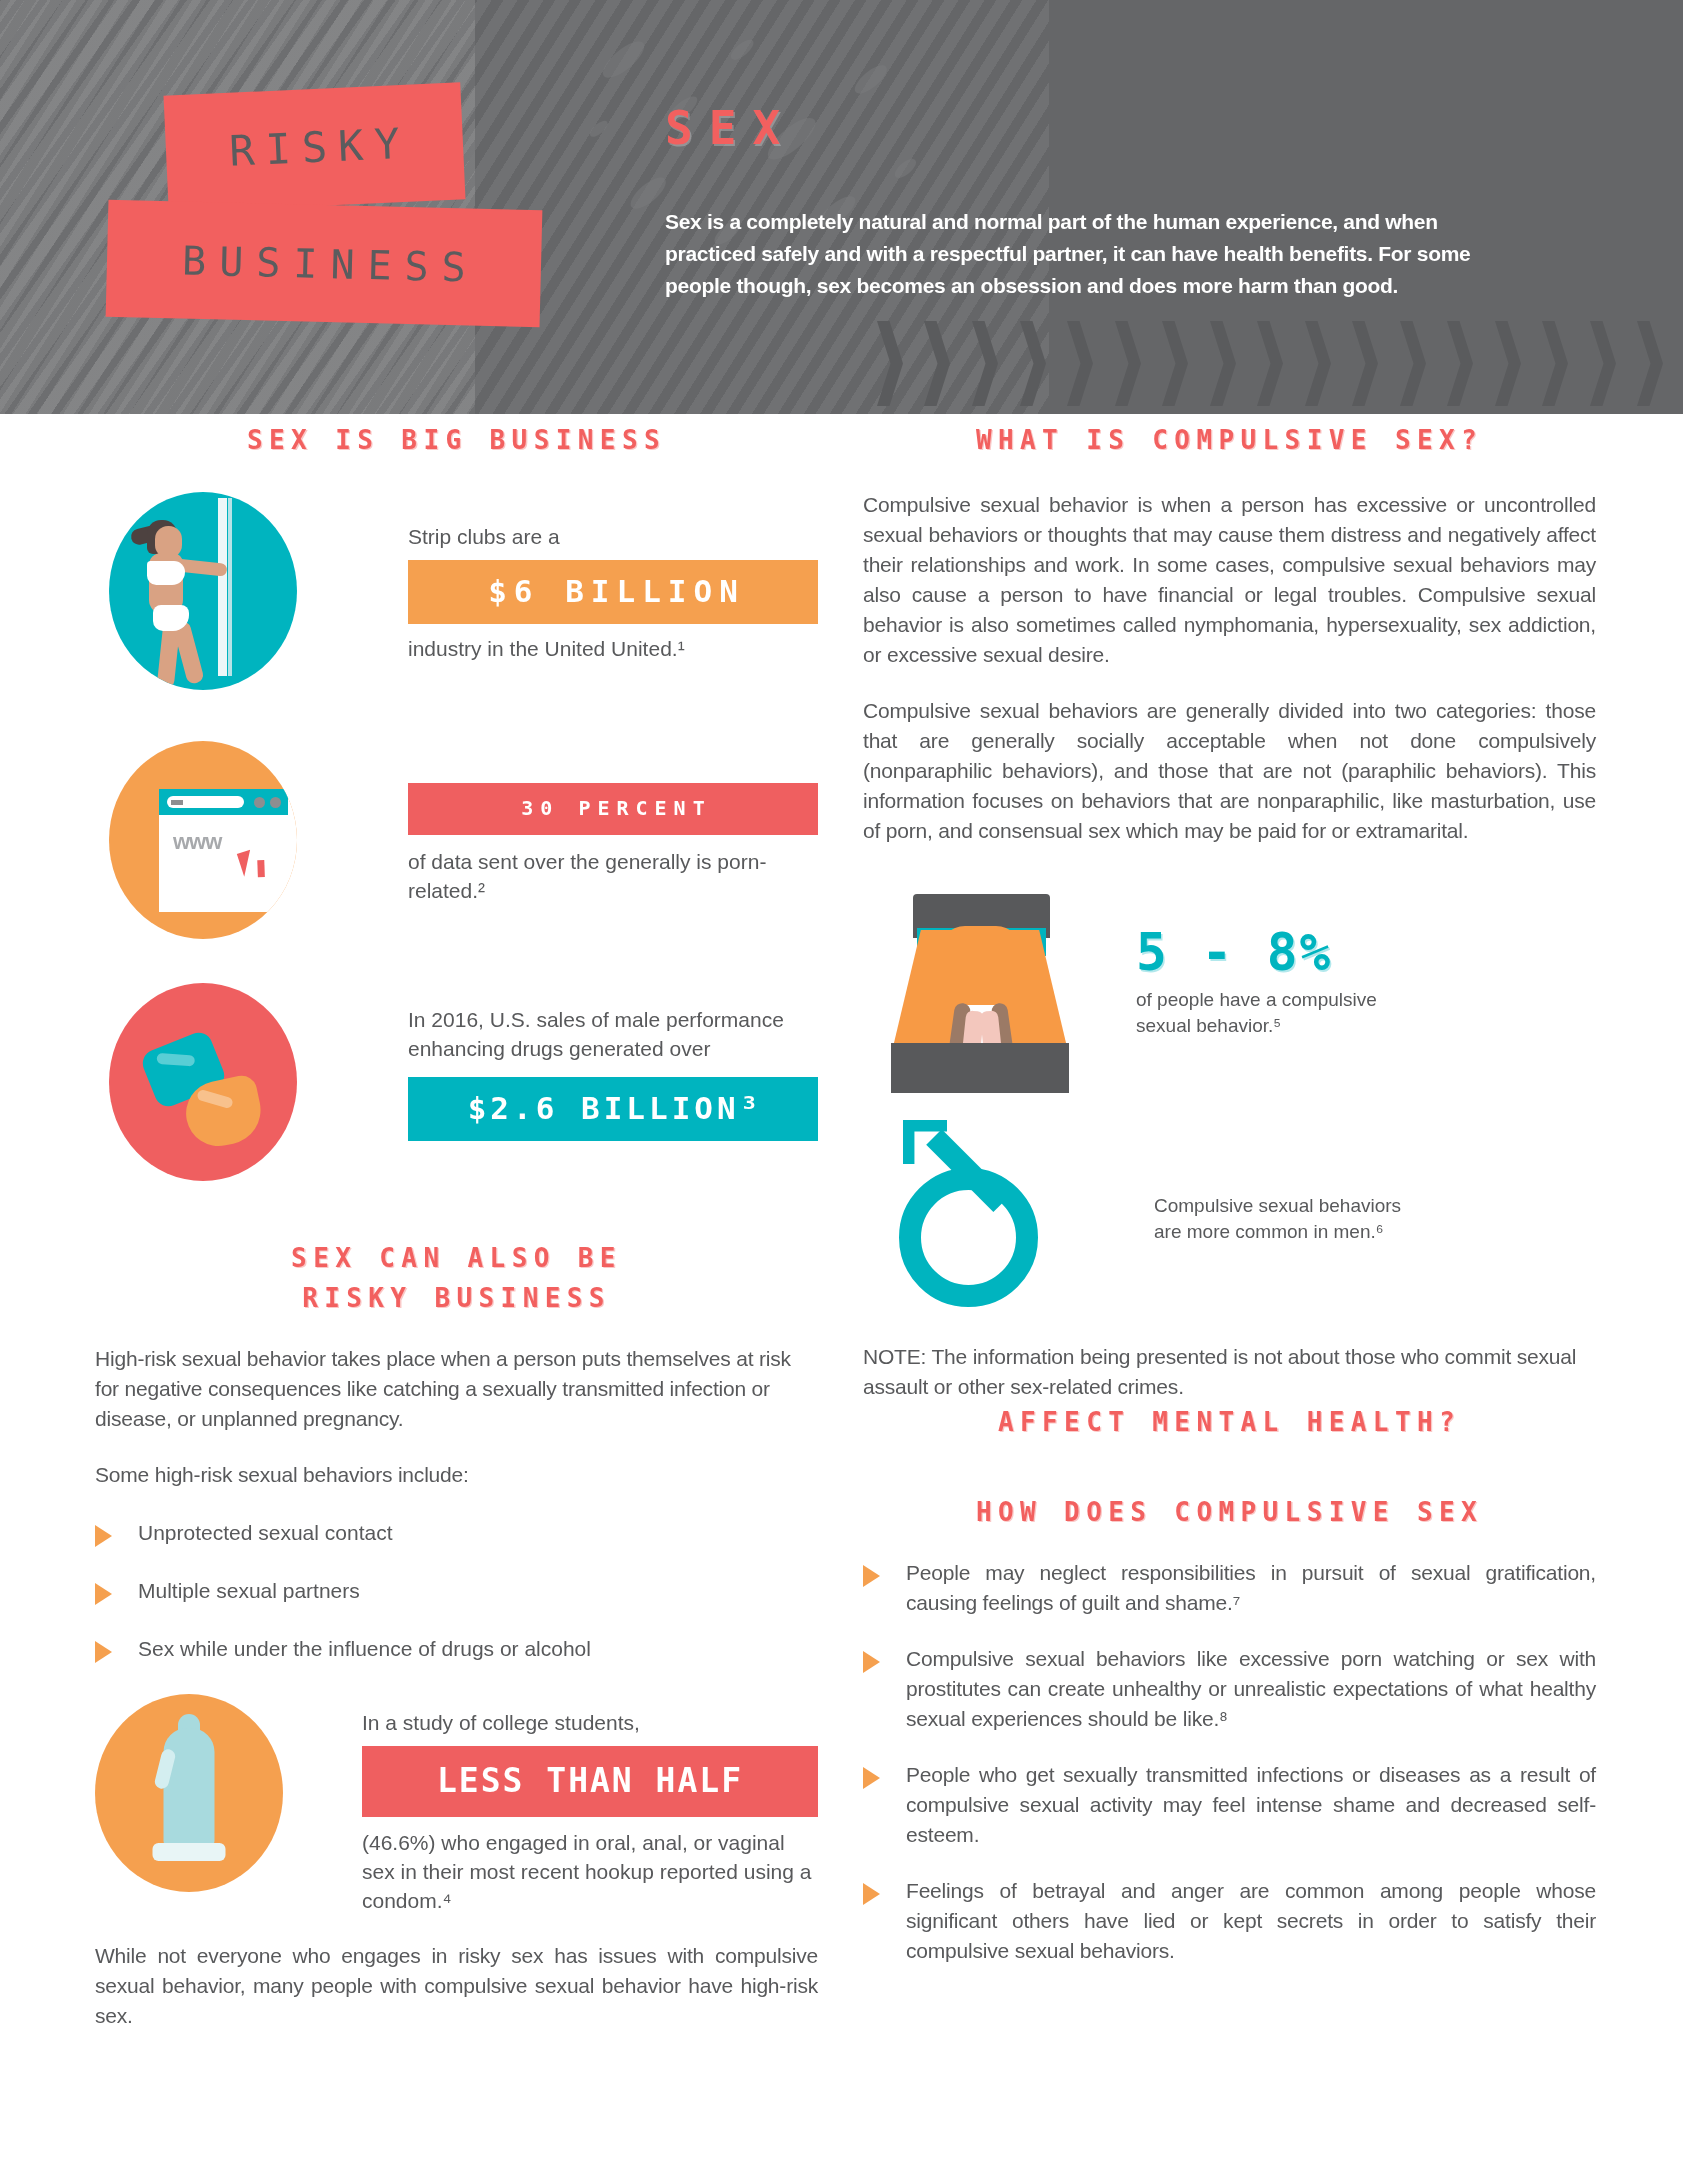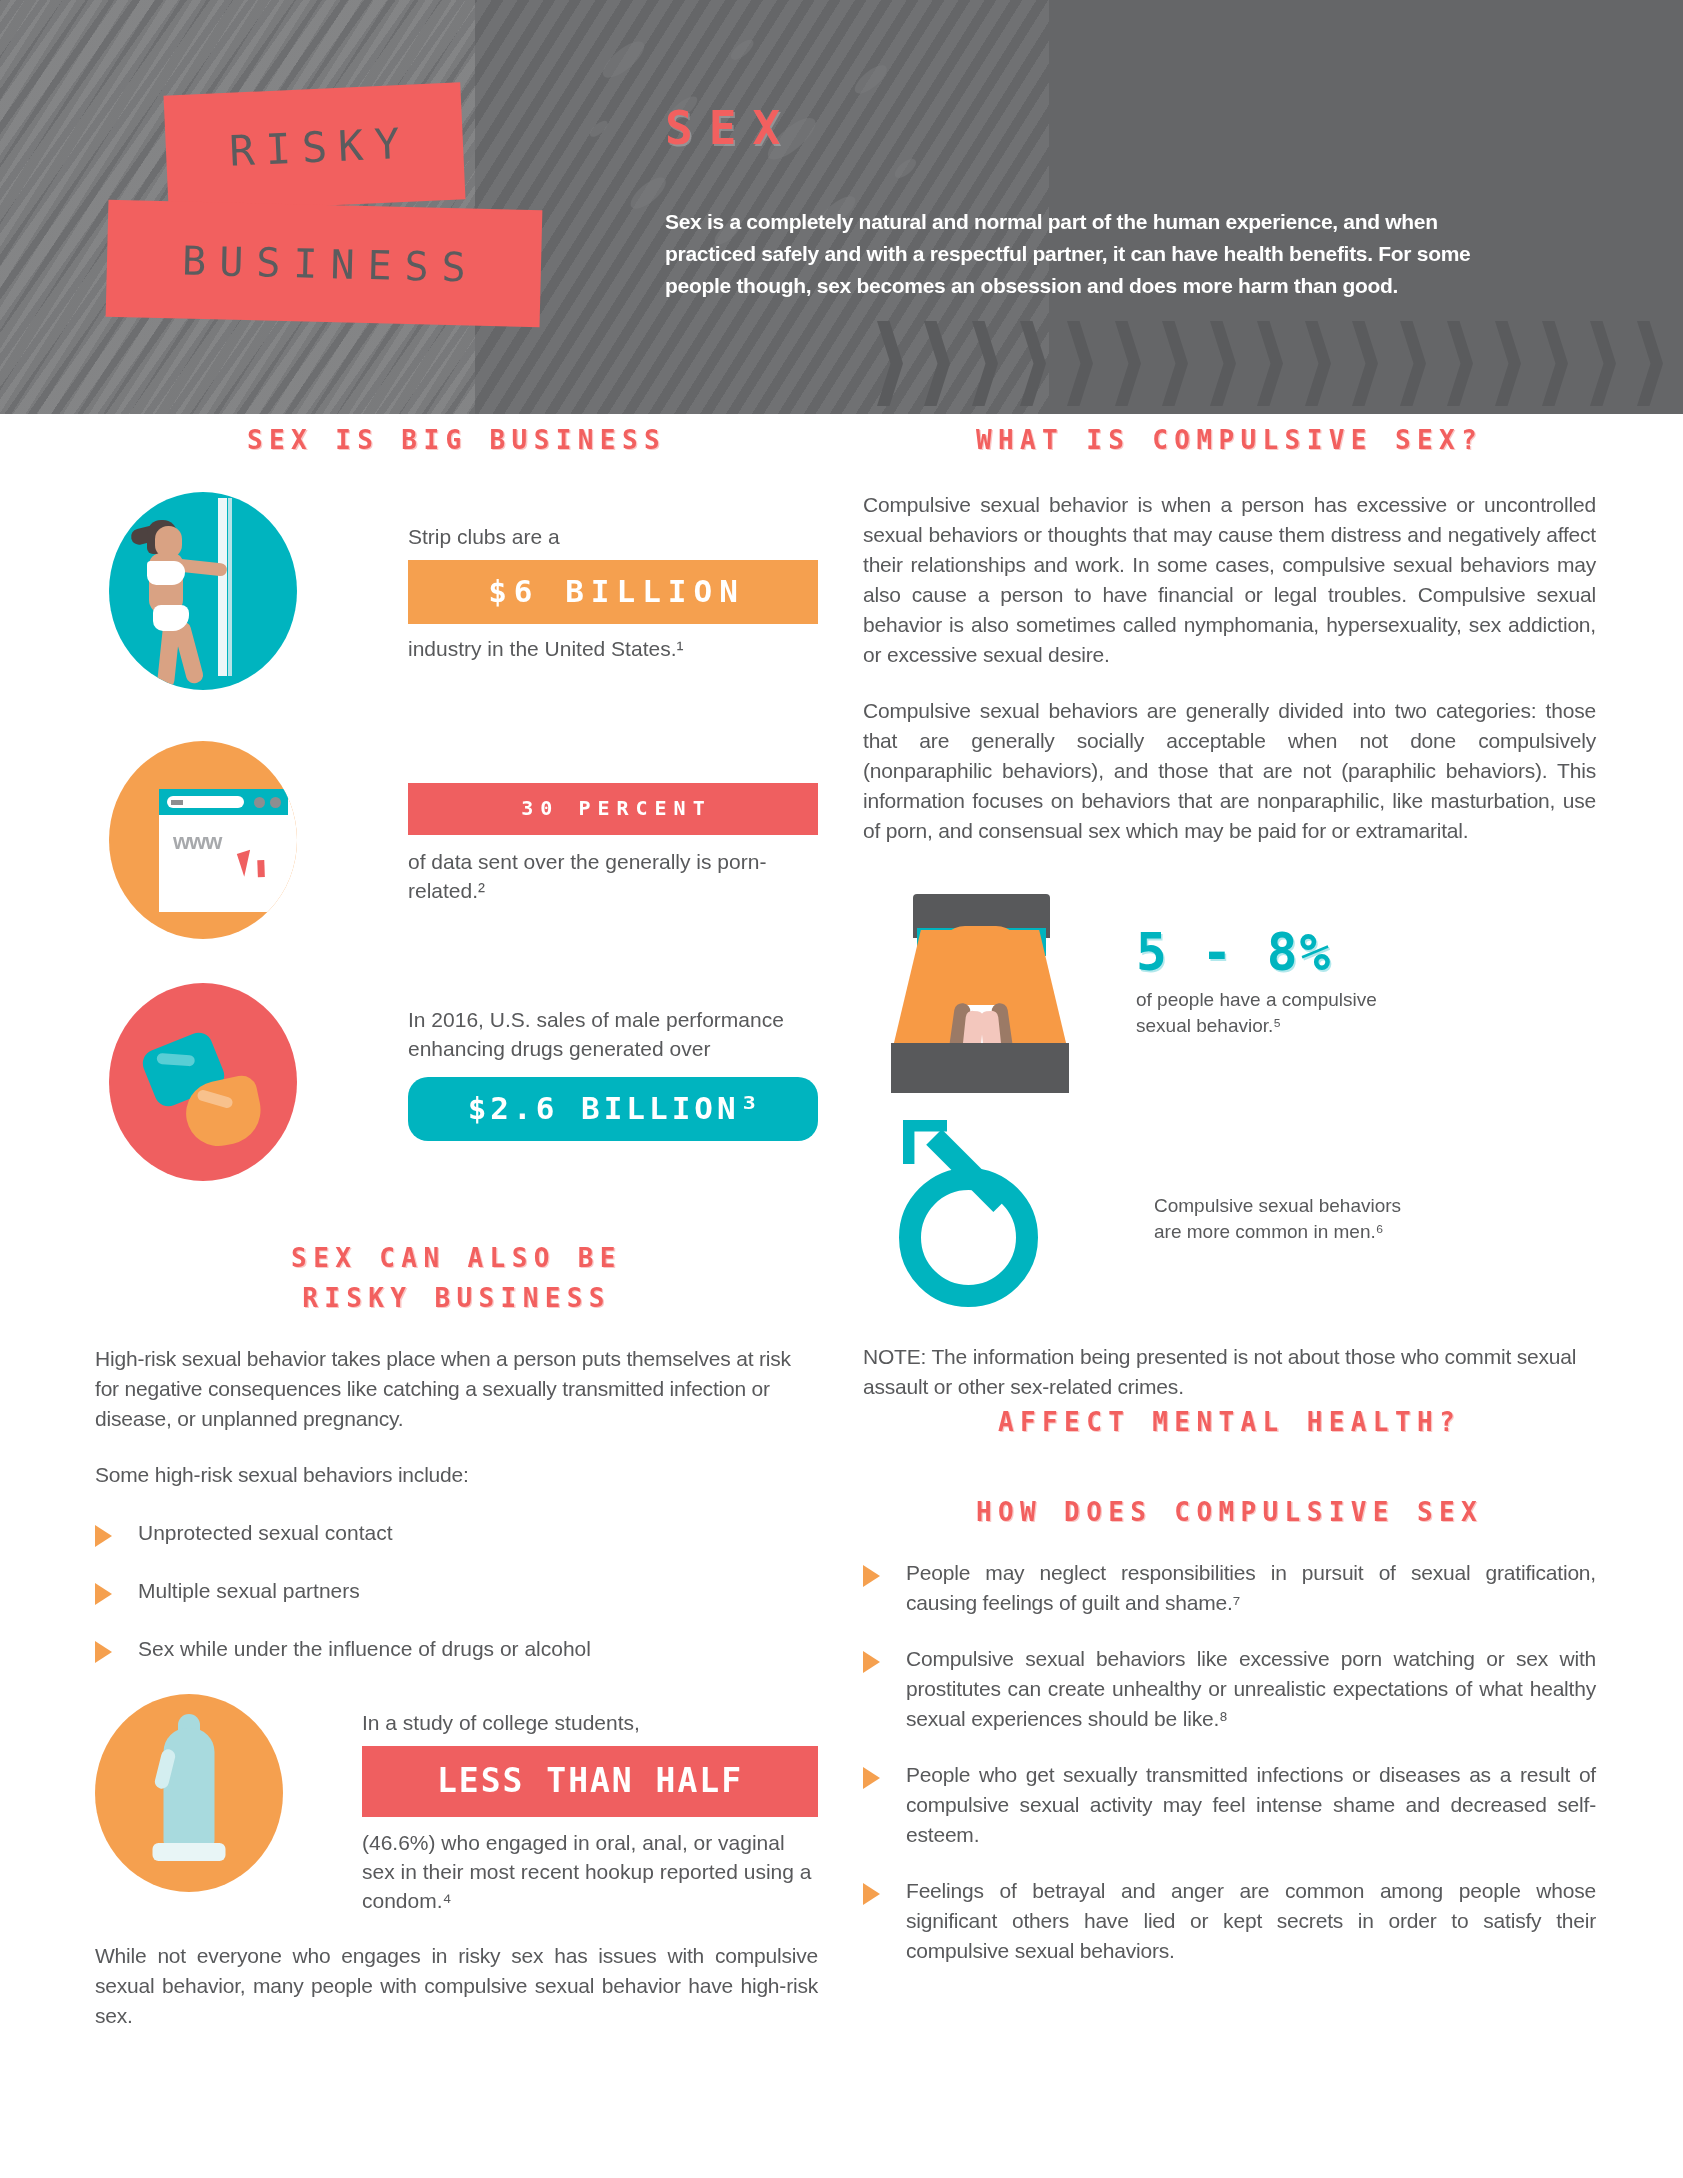--- a/index.html
+++ b/index.html
@@ -335,21 +335,21 @@
       <div class="dancer-torso"></div>
       <div class="dancer-arm"></div>
       <div class="dancer-top"></div>
       <div class="dancer-leg1"></div>
       <div class="dancer-leg2"></div>
       <div class="dancer-btm"></div>
     </div>
     <div class="stat-text" style="margin-left:111px;padding-top:30px;">
       <div class="stat-cap">Strip clubs are a</div>
       <div class="badge badge-orange" style="margin-top:9px;padding:13px 0 15px;font-size:31px;letter-spacing:7px;text-indent:7px;">$6 BILLION</div>
-      <div class="stat-cap" style="margin-top:10px;">industry in the United States.¹</div>
+      <div class="stat-cap" style="margin-top:10px;">industry in the United United.¹</div>
     </div>
   </div>
 
   <div class="stat-row" style="margin-top:51px;">
     <div class="circ circ-orange" style="width:188px;height:198px;margin-left:14px;">
       <div class="win-frame">
         <div class="win-bar">
           <div class="win-url"></div>
           <div class="win-dot" style="left:95px"></div>
           <div class="win-dot" style="left:111px"></div>
@@ -364,21 +364,21 @@
     </div>
   </div>
 
   <div class="stat-row" style="margin-top:44px;">
     <div class="circ circ-coral" style="width:188px;height:198px;margin-left:14px;">
       <div class="pill-teal"></div>
       <div class="pill-orange"></div>
     </div>
     <div class="stat-text" style="margin-left:111px;padding-top:22px;">
       <div class="stat-cap">In 2016, U.S. sales of male performance enhancing drugs generated over</div>
-      <div class="badge badge-teal" style="margin-top:14px;padding:13px 0 15px;font-size:31px;letter-spacing:4px;text-indent:4px;border-radius:20px;">$2.6 BILLION³</div>
+      <div class="badge badge-teal" style="margin-top:14px;padding:13px 0 15px;font-size:31px;letter-spacing:4px;text-indent:4px;">$2.6 BILLION³</div>
     </div>
   </div>
 
   <div class="section-heading" style="margin-top:57px;">SEX CAN ALSO BE</div>
   <div class="section-heading">RISKY BUSINESS</div>
 
   <div class="para left" style="margin-top:26px;">High-risk sexual behavior takes place when a person puts themselves at risk for negative consequences like catching a sexually transmitted infection or disease, or unplanned pregnancy.</div>
   <div class="para left" style="margin-top:26px;">Some high-risk sexual behaviors include:</div>
 
   <div class="bullet" style="margin-top:28px;">

